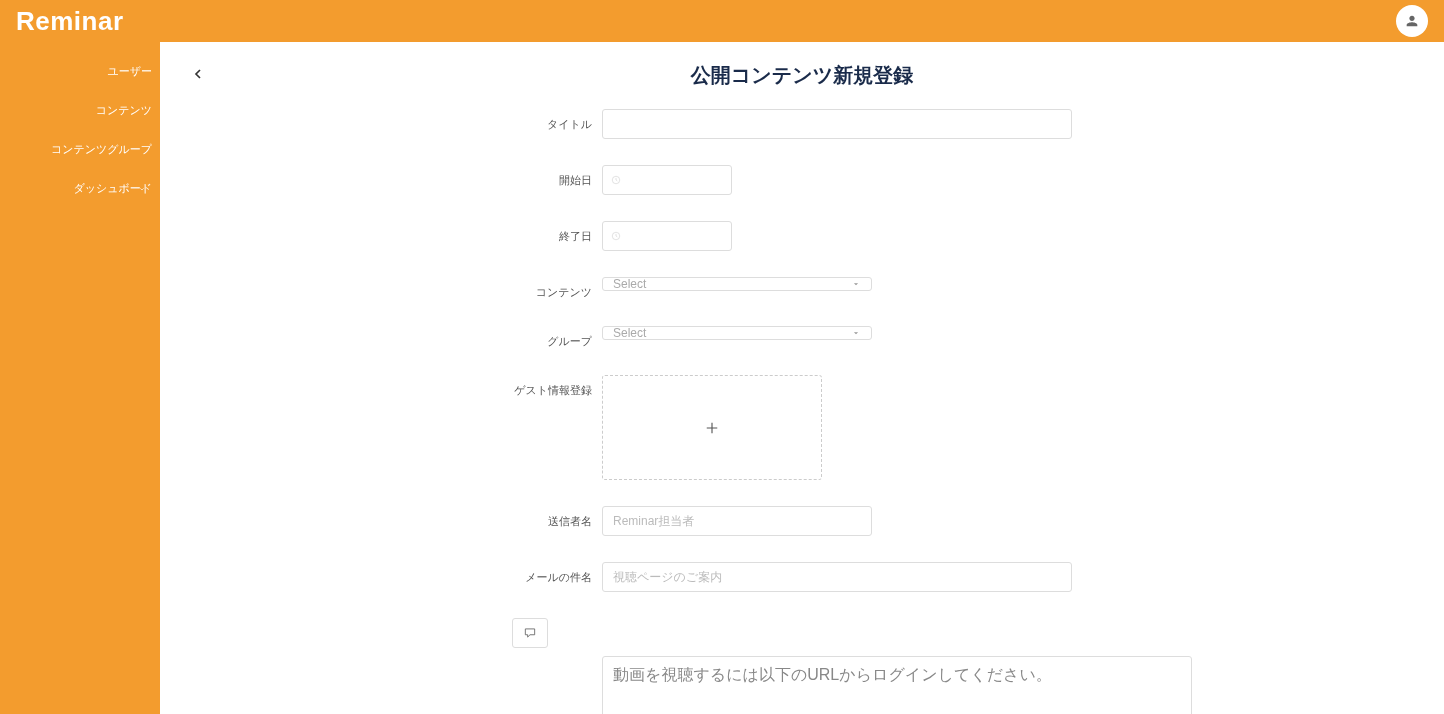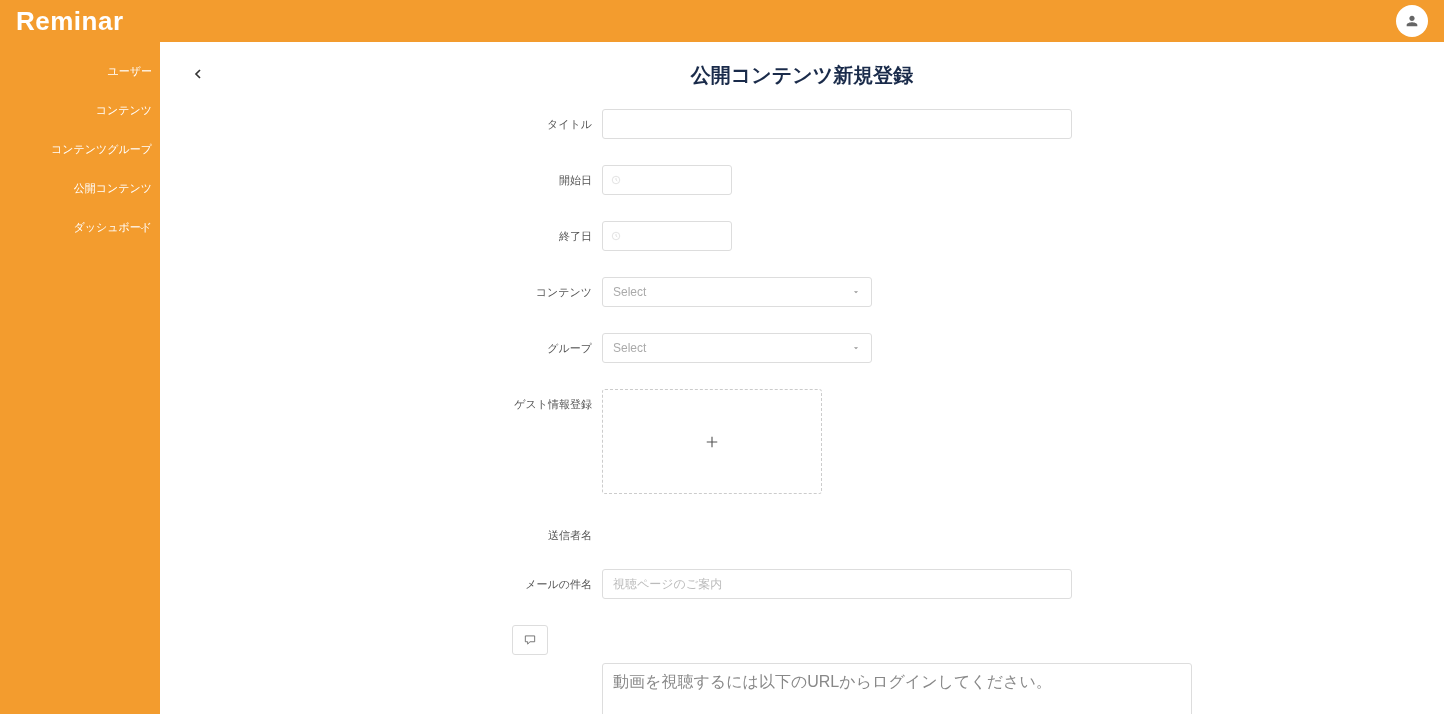--- a/index.html
+++ b/index.html
@@ -141,21 +141,21 @@
       color: #bbb;
     }
     .input-date svg {
       width: 10px;
       height: 10px;
       stroke: #bbb;
       fill: none;
     }
     .select-box {
       width: 270px;
-      height: 30px;
+      height: 14px;
       border: 1px solid #ddd;
       border-radius: 3px;
       padding: 0 10px;
       font-size: 12px;
       color: #aaa;
       display: flex;
       align-items: center;
       justify-content: space-between;
       cursor: pointer;
     }
@@ -272,23 +272,20 @@
     <div class="sidebar-item">
       <span>ユーザー</span>
     </div>
     <div class="sidebar-item">
       <span>コンテンツ</span>
     </div>
     <div class="sidebar-item">
       <span>コンテンツグループ</span>
     </div>
     <div class="sidebar-item">
-      <span>公開コンテンツ</span>
-    </div>
-    <div class="sidebar-item">
       <span>ダッシュボード</span>
       <svg class="chevron" viewBox="0 0 24 24">
         <path d="M7 10l5 5 5-5" stroke="#fff" stroke-width="2" fill="none"></path>
       </svg>
     </div>
   </div>
 
   <div class="main">
     <div class="page-header">
       <div class="back-btn">
@@ -362,20 +359,23 @@
           <div class="upload-box">
             <svg viewBox="0 0 24 24">
               <path d="M12 5v14M5 12h14"></path>
             </svg>
           </div>
         </div>
       </div>
 
       <div class="form-row">
         <div class="form-label">送信者名</div>
+        <div class="form-control">
+          <input class="input-with-placeholder" type="text" placeholder="Reminar担当者" style="">
+        </div>
       </div>
 
       <div class="form-row">
         <div class="form-label">メールの件名</div>
         <div class="form-control">
           <input class="input-with-placeholder input-subject" type="text" placeholder="視聴ページのご案内" style="">
         </div>
       </div>
 
       <div class="icon-btn-row">

